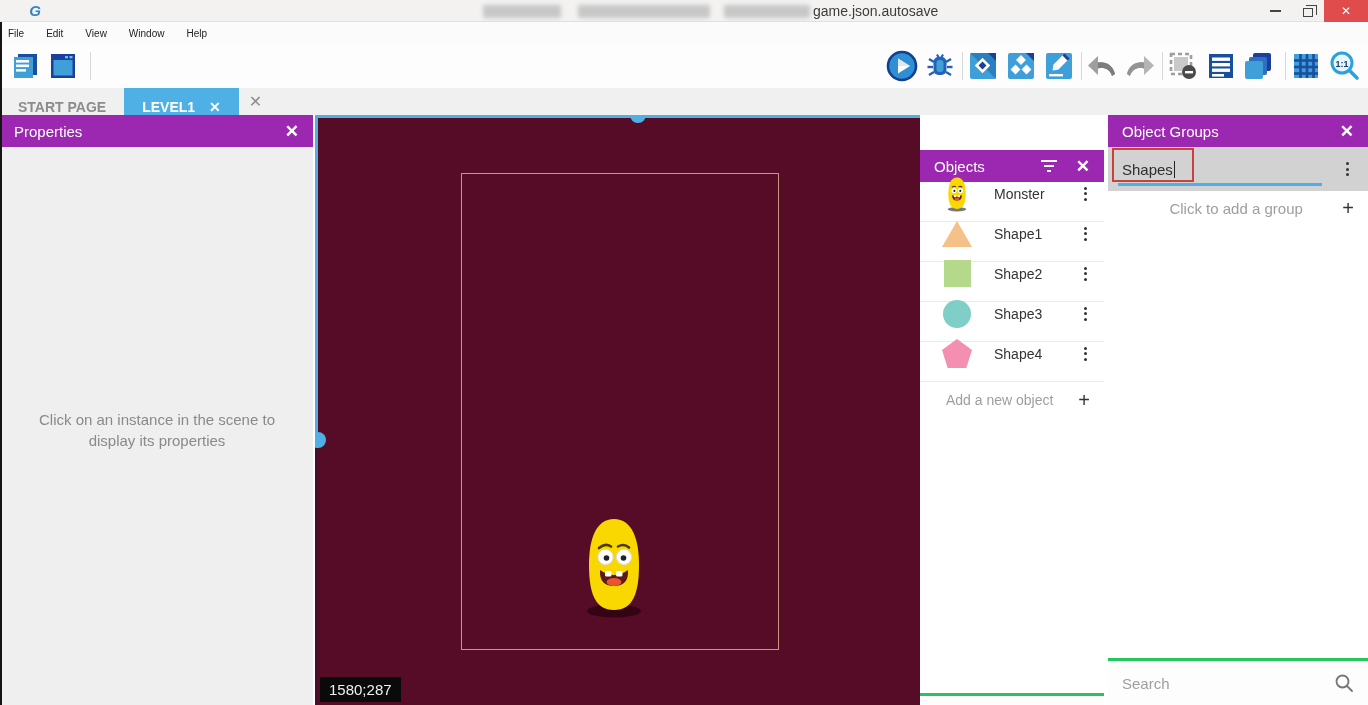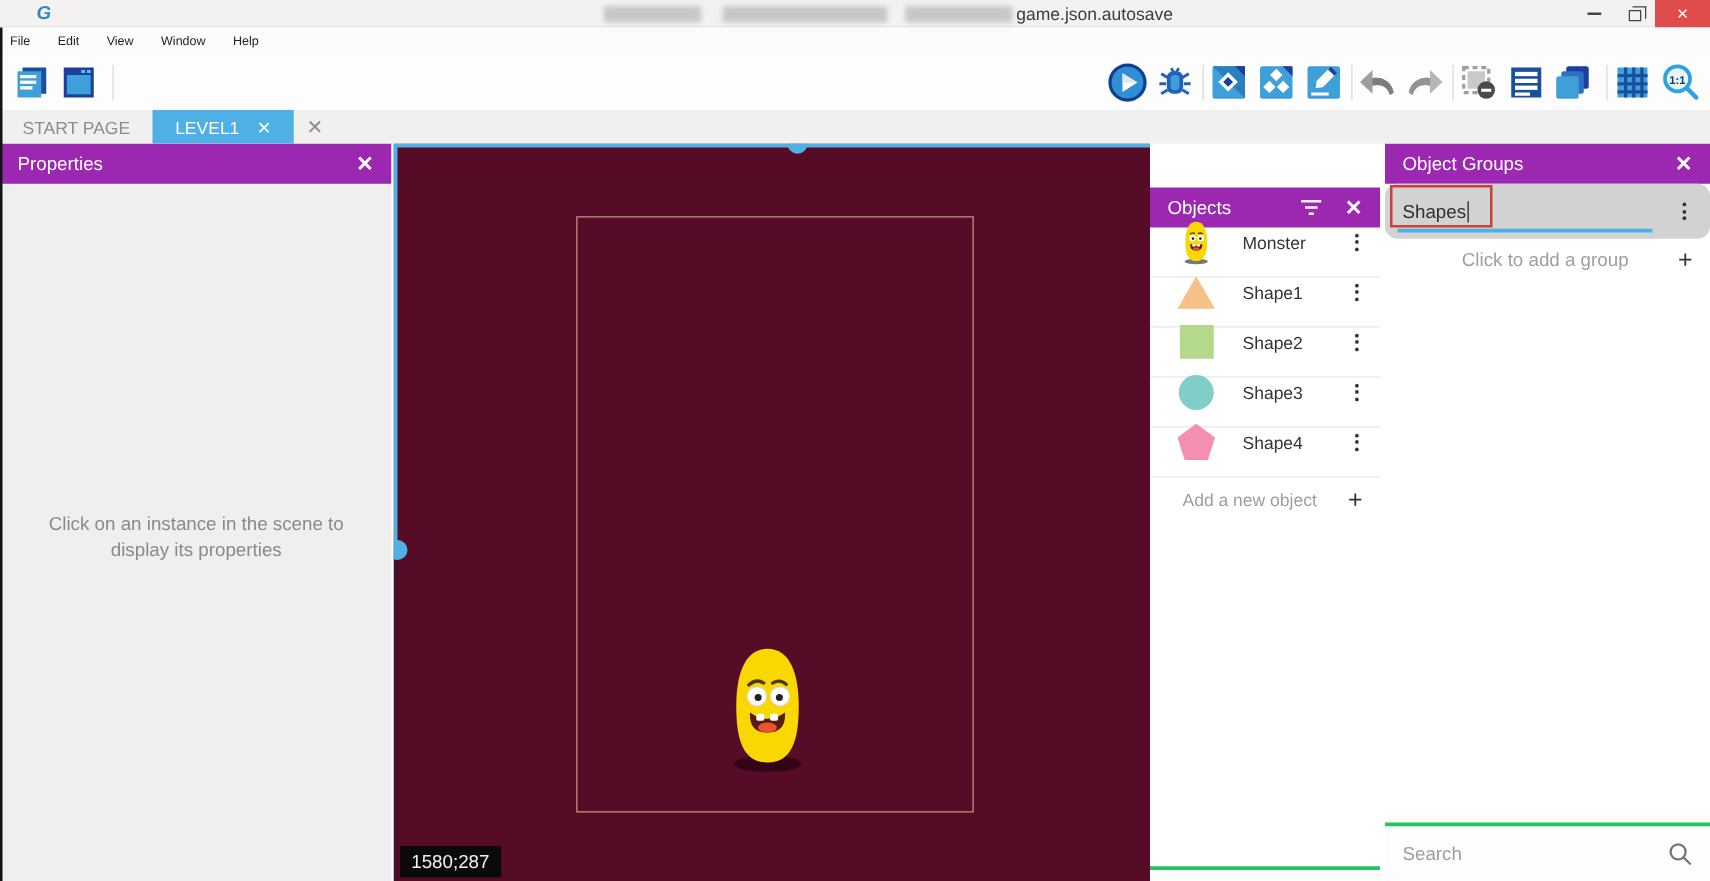--- a/index.html
+++ b/index.html
@@ -24,21 +24,21 @@
   .menu-item { font-size:10px; color:#222; padding:0 11px; height:22px; display:flex; align-items:center; }
   .menu-item:first-child { padding-left:8px; }
 
   
   .toolbar { position:absolute; left:0; top:44px; width:1368px; height:44px; background:#fdfdfd; }
   .tb-icon { position:absolute; top:6px; width:32px; height:32px; display:flex; align-items:center; justify-content:center; }
   .tb-sep { position:absolute; top:8px; width:1px; height:28px; background:#d8d8d8; }
 
   
   .tabbar { position:absolute; left:0; top:88px; width:1368px; height:27px; background:#f0f0f0; display:flex; align-items:stretch; }
-  .tab { display:flex; align-items:center; font-size:14px; color:#8c8c8c; padding:0 18px; }
+  .tab { display:flex; align-items:flex-end; font-size:14px; color:#8c8c8c; padding:0 18px;font-weight:bold; }
   .tab.active { background:#4fb0e5; color:#fff; }
   .tab .tab-close { margin-left:14px; font-size:14px; }
   .tab.active .tab-close { color:#fff; }
   .tab-close.gray { color:#8c8c8c; padding:0 10px; display:flex; align-items:center; }
 
   
   .main { position:absolute; left:0; top:115px; width:1368px; height:590px; background:#fff; }
   .edge-strip { position:absolute; left:0; top:22px; width:2px; height:683px; background:#151515; z-index:50; }
 
   .panel-header { height:32px; background:#9c27b0; color:#fff; display:flex; align-items:center; font-size:15px; padding:0 14px; }
@@ -78,21 +78,21 @@
   .shape-pentagon { width:30px; height:29px; background:#f48fb1; clip-path:polygon(50% 0, 100% 38%, 81% 100%, 19% 100%, 0 38%); }
   .add-row { height:36px; display:flex; align-items:center; padding:0 14px 0 26px; }
   .add-label { flex:1; font-size:14px; color:#9e9e9e; }
   .plus { color:#333; font-size:20px; font-weight:400; }
   .search-bar { position:absolute; left:0; bottom:0; width:100%; height:47px; border-top:3px solid #22c55e; background:#fdfdfd; display:flex; align-items:center; padding:0 14px; }
   .search-input { flex:1; border:none; outline:none; background:transparent; font-size:15px; color:#333; font-family:"Liberation Sans",sans-serif; }
   .search-input::placeholder { color:#9e9e9e; }
 
   
   .groups { position:absolute; left:1108px; top:0; width:260px; height:590px; background:#fff; }
-  .group-edit-row { position:relative; height:44px; background:#d2d2d2; display:flex; align-items:center; padding:0 14px;border-radius:10px; }
+  .group-edit-row { position:relative; height:44px; background:#d2d2d2; display:flex; align-items:center; padding:0 14px; }
   .group-name-field { position:relative; flex:1; height:100%; display:flex; align-items:center; }
   .group-name-text { font-size:15px; color:#2f2f2f; }
   .caret { display:inline-block; width:1px; height:17px; background:#222; margin-left:1px; }
   .field-underline { position:absolute; left:-4px; bottom:5px; width:204px; height:3px; background:#4fb0e5; }
   .annotation-box { position:absolute; left:4px; top:1px; width:82px; height:34px; border:2px solid #c9413d; z-index:20; }
   .group-hint-row { height:34px; display:flex; align-items:center; padding:0 14px 0 0; }
   .group-hint { flex:1; text-align:center; font-size:15px; color:#9e9e9e; padding-left:22px; }
 
   svg { display:block; }
 </style>

